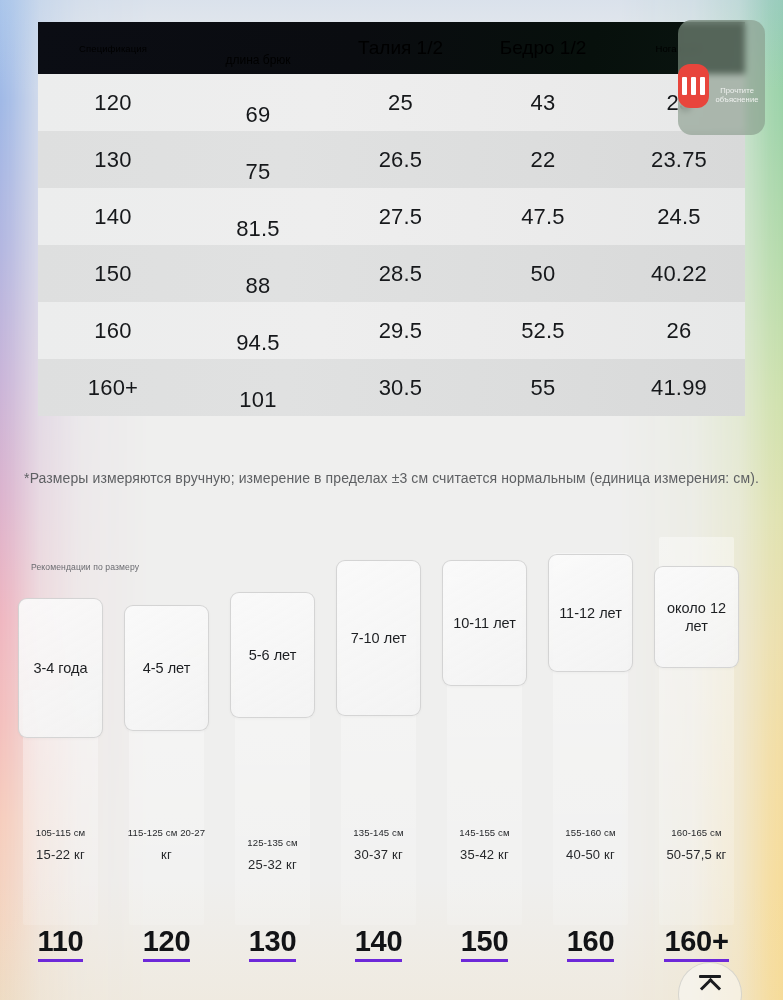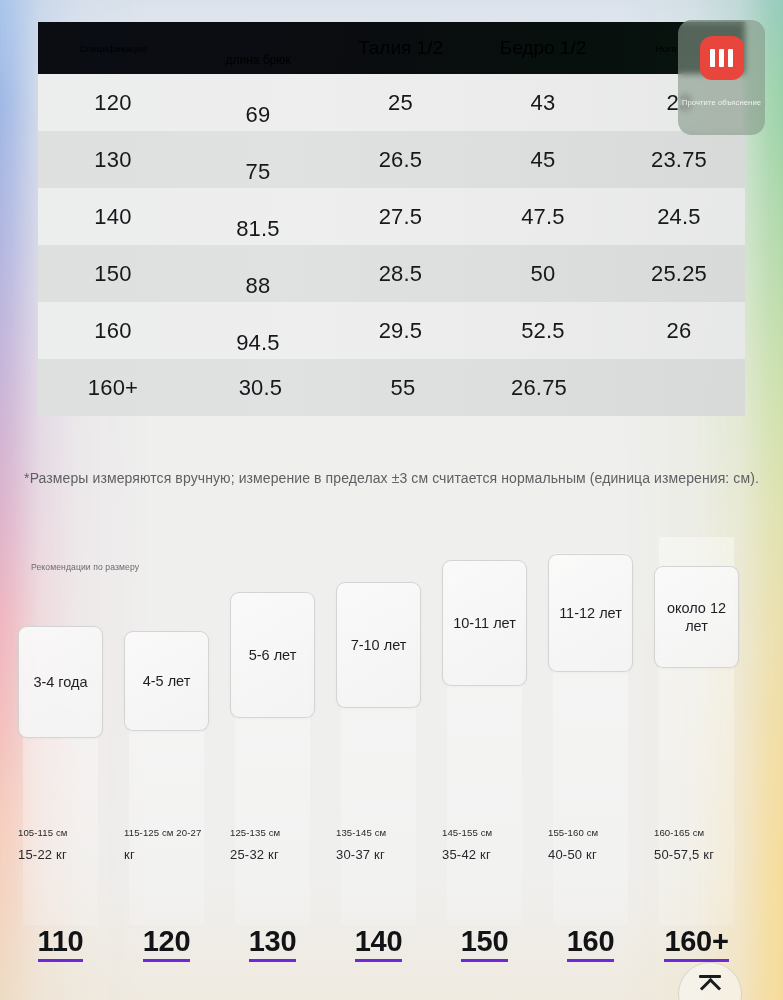--- a/index.html
+++ b/index.html
@@ -168,21 +168,21 @@
     color: #1d1f22;
     line-height: 1.25;
     padding: 4px 3px;
     box-shadow: 0 1px 3px rgba(0,0,0,0.035);
   }
 
   .meas {
     position: absolute;
     left: 0;
     width: 85px;
-    text-align: left;
+    text-align: center;
     color: #27292c;
   }
   .meas .m-h { font-size: 9.6px; margin-bottom: 9px; letter-spacing: .1px; }
   .meas .m-w { font-size: 13px; letter-spacing: .2px; }
 
   .size-num {
     position: absolute;
     left: 0;
     width: 85px;
     text-align: center;
@@ -198,21 +198,20 @@
     position: absolute;
     left: 678px;
     top: 20px;
     width: 87px;
     height: 115px;
     border-radius: 14px;
     background: rgba(132,152,136,0.62);
     backdrop-filter: blur(3px);
     z-index: 9;
     display: flex;
-    flex-direction: column;
     align-items: center;
     padding-top: 16px;
   }
   #explain-btn {
     width: 44px;
     height: 44px;
     border-radius: 12px;
     background: #e8453c;
     display: flex;
     align-items: center;
@@ -288,91 +287,92 @@
       <div class="t-col c0">120</div>
       <div class="t-col c1">69</div>
       <div class="t-col c2">25</div>
       <div class="t-col c3">43</div>
       <div class="t-col c4">23</div>
     </div>
     <div class="t-row even">
       <div class="t-col c0">130</div>
       <div class="t-col c1">75</div>
       <div class="t-col c2">26.5</div>
-      <div class="t-col c3">45</div>
+      <div class="t-col c3">22</div>
       <div class="t-col c4">23.75</div>
     </div>
     <div class="t-row odd">
       <div class="t-col c0">140</div>
       <div class="t-col c1">81.5</div>
       <div class="t-col c2">27.5</div>
       <div class="t-col c3">47.5</div>
       <div class="t-col c4">24.5</div>
     </div>
     <div class="t-row even">
       <div class="t-col c0">150</div>
       <div class="t-col c1">88</div>
       <div class="t-col c2">28.5</div>
       <div class="t-col c3">50</div>
-      <div class="t-col c4">25.25</div>
+      <div class="t-col c4">40.22</div>
     </div>
     <div class="t-row odd">
       <div class="t-col c0">160</div>
       <div class="t-col c1">94.5</div>
       <div class="t-col c2">29.5</div>
       <div class="t-col c3">52.5</div>
       <div class="t-col c4">26</div>
     </div>
     <div class="t-row even">
       <div class="t-col c0">160+</div>
+      <div class="t-col c1">101</div>
       <div class="t-col c2">30.5</div>
       <div class="t-col c3">55</div>
-      <div class="t-col c4">26.75</div>
+      <div class="t-col c4">41.99</div>
     </div>
   </div>
 
   <div id="footnote">*Размеры измеряются вручную; измерение в пределах ±3 см считается нормальным (единица измерения: см).</div>
 
   <div id="rec-label">Рекомендации по размеру</div>
 
   <div id="chart">
 
     <div class="col-wrap" style="left:0px;">
       <div class="col-band" style="height:235px;"></div>
-      <div class="age-card" style="bottom:242px;height:112px;">3-4 года</div>
+      <div class="age-card" style="bottom:242px;height:140px;">3-4 года</div>
       <div class="meas" style="bottom:118px;">
         <div class="m-h">105-115 см</div>
         <div class="m-w">15-22 кг</div>
       </div>
       <div class="size-num" style="bottom:22px;"><u>110</u></div>
     </div>
 
     <div class="col-wrap" style="left:106px;">
       <div class="col-band" style="height:268px;"></div>
-      <div class="age-card" style="bottom:249px;height:100px;">4-5 лет</div>
+      <div class="age-card" style="bottom:249px;height:126px;">4-5 лет</div>
       <div class="meas" style="bottom:118px;">
         <div class="m-h">115-125 см 20-27</div>
         <div class="m-w">кг</div>
       </div>
       <div class="size-num" style="bottom:22px;"><u>120</u></div>
     </div>
 
     <div class="col-wrap" style="left:212px;">
       <div class="col-band" style="height:296px;"></div>
       <div class="age-card" style="bottom:262px;height:126px;">5-6 лет</div>
-      <div class="meas" style="bottom:118px;">
+      <div class="meas" style="bottom:108px;">
         <div class="m-h">125-135 см</div>
         <div class="m-w">25-32 кг</div>
       </div>
       <div class="size-num" style="bottom:22px;"><u>130</u></div>
     </div>
 
     <div class="col-wrap" style="left:318px;">
       <div class="col-band" style="height:322px;"></div>
-      <div class="age-card" style="bottom:272px;height:126px;text-align:center;">7-10 лет</div>
+      <div class="age-card" style="bottom:264px;height:156px;text-align:center;">7-10 лет</div>
       <div class="meas" style="bottom:118px;">
         <div class="m-h">135-145 см</div>
         <div class="m-w">30-37 кг</div>
       </div>
       <div class="size-num" style="bottom:22px;"><u>140</u></div>
     </div>
 
     <div class="col-wrap" style="left:424px;">
       <div class="col-band" style="height:348px;"></div>
       <div class="age-card" style="bottom:294px;height:126px;">10-11 лет</div>

